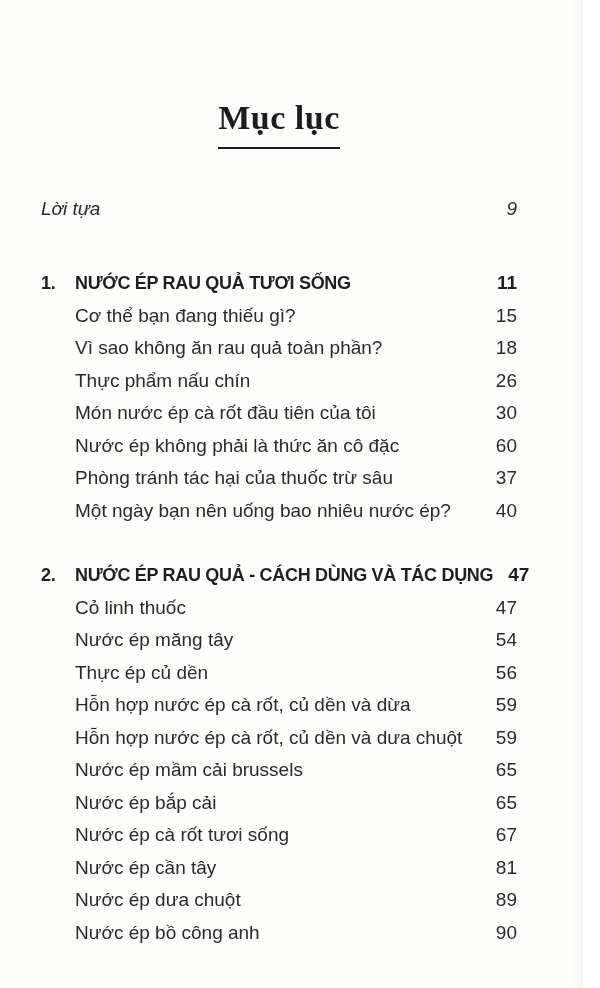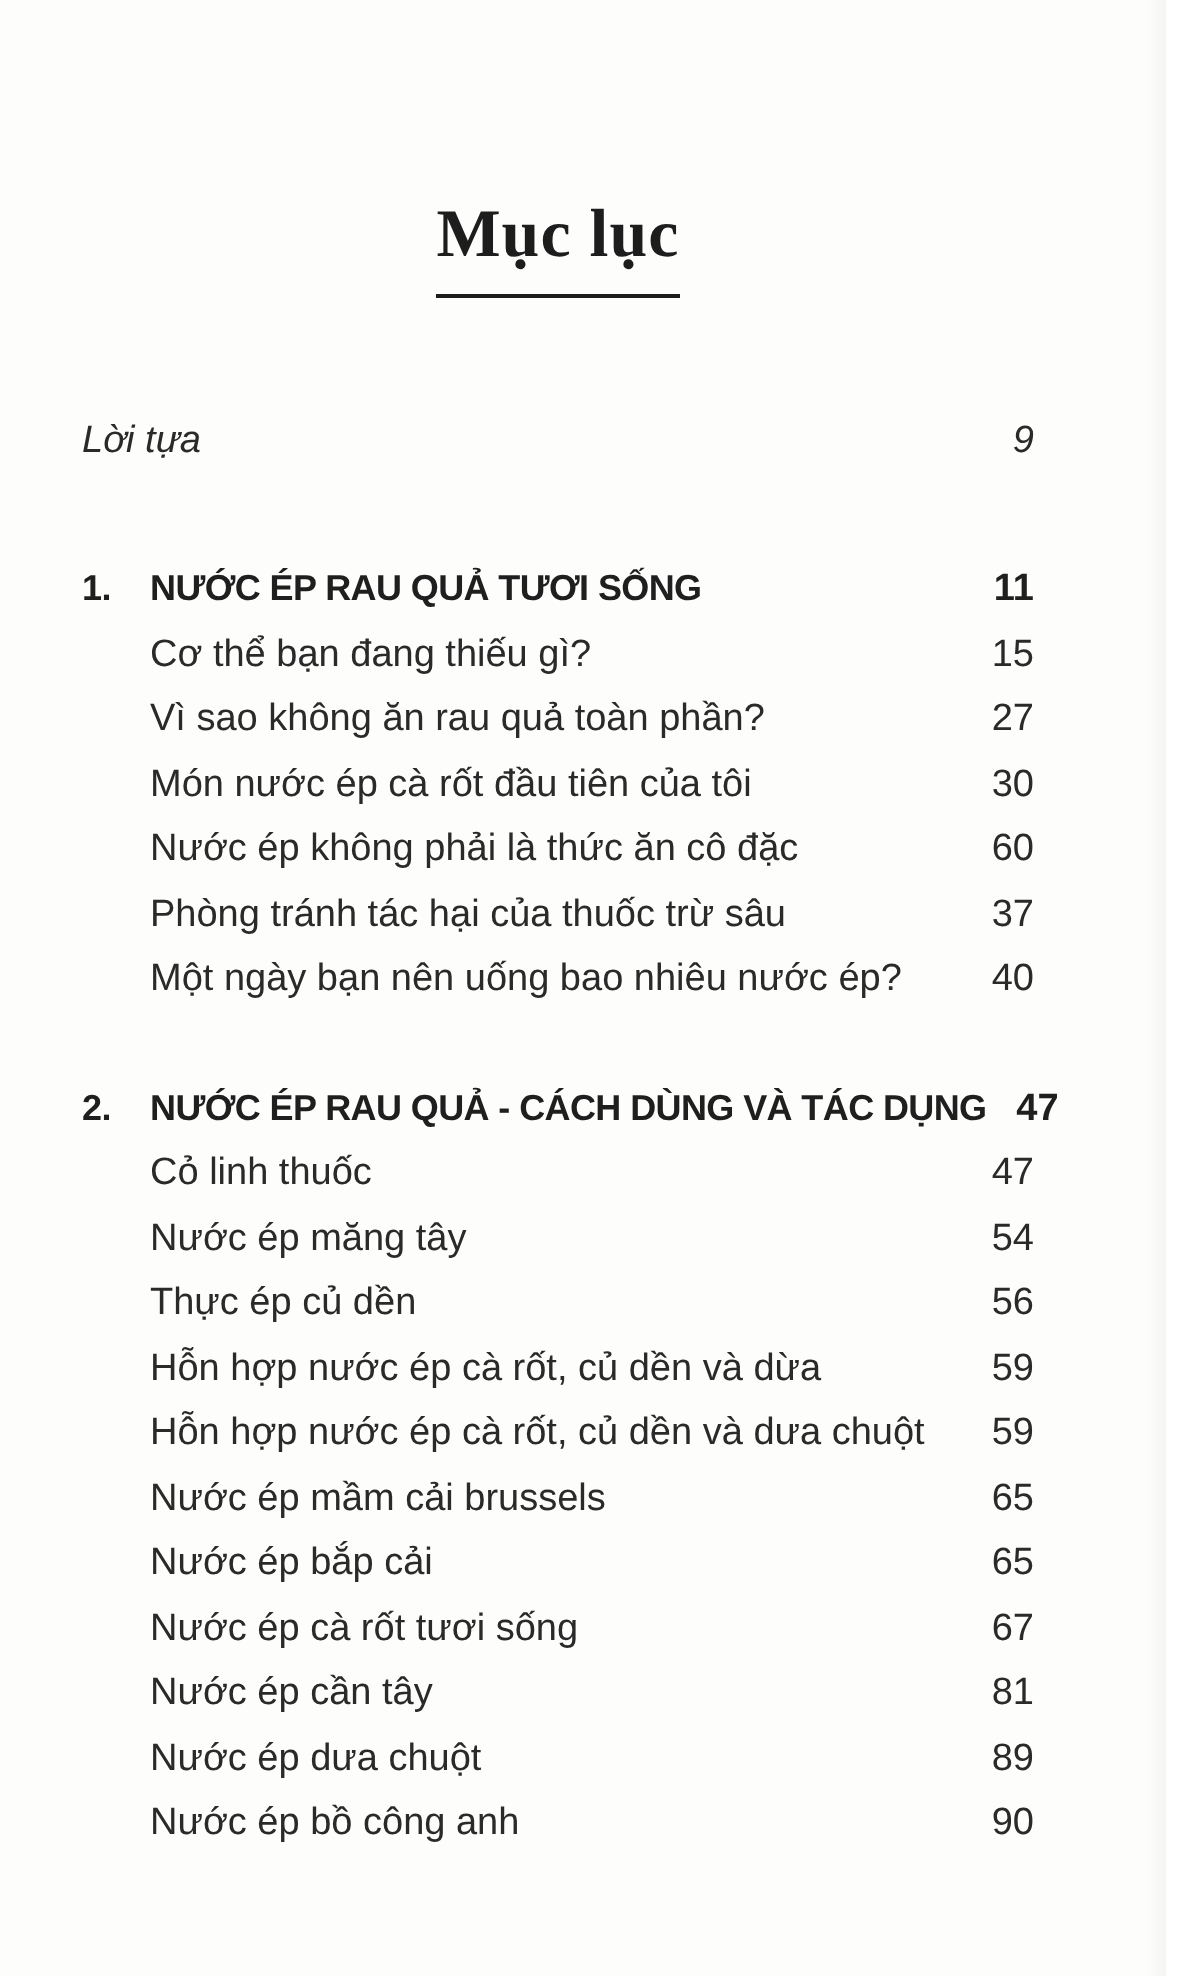--- a/index.html
+++ b/index.html
@@ -40,21 +40,21 @@
   .row {
     display: flex;
     align-items: baseline;
     font-size: 19px;
     line-height: 32.5px;
     color: #2a2a2a;
   }
   .row .label { flex: 1; padding-right: 8px; white-space: nowrap; }
   .row .pg { min-width: 28px; text-align: right; white-space: nowrap; }
 
-  .preface-row { margin-top: 56px; font-style: italic; }
+  .preface-row { margin-top: 44px; font-style: italic; }
 
   .toc-section { margin-top: 26px; }
   .toc-section + .toc-section { margin-top: 16px; }
 
   .heading-row {
     font-weight: 700;
     color: #1f1f1f;
     font-size: 18px;
     letter-spacing: -0.3px;
   }
@@ -86,23 +86,27 @@
       <span class="pg">11</span>
     </div>
 
   <div class="row item-row">
     <span class="label">Cơ thể bạn đang thiếu gì?</span>
     <span class="pg">15</span>
   </div>
 
   <div class="row item-row">
     <span class="label">Vì sao không ăn rau quả toàn phần?</span>
-    <span class="pg">27</span>
+    <span class="pg">18</span>
   </div>
 
+  <div class="row item-row">
+    <span class="label">Thực phẩm nấu chín</span>
+    <span class="pg">26</span>
+  </div>
 
   <div class="row item-row">
     <span class="label">Món nước ép cà rốt đầu tiên của tôi</span>
     <span class="pg">30</span>
   </div>
 
   <div class="row item-row">
     <span class="label">Nước ép không phải là thức ăn cô đặc</span>
     <span class="pg">60</span>
   </div>

